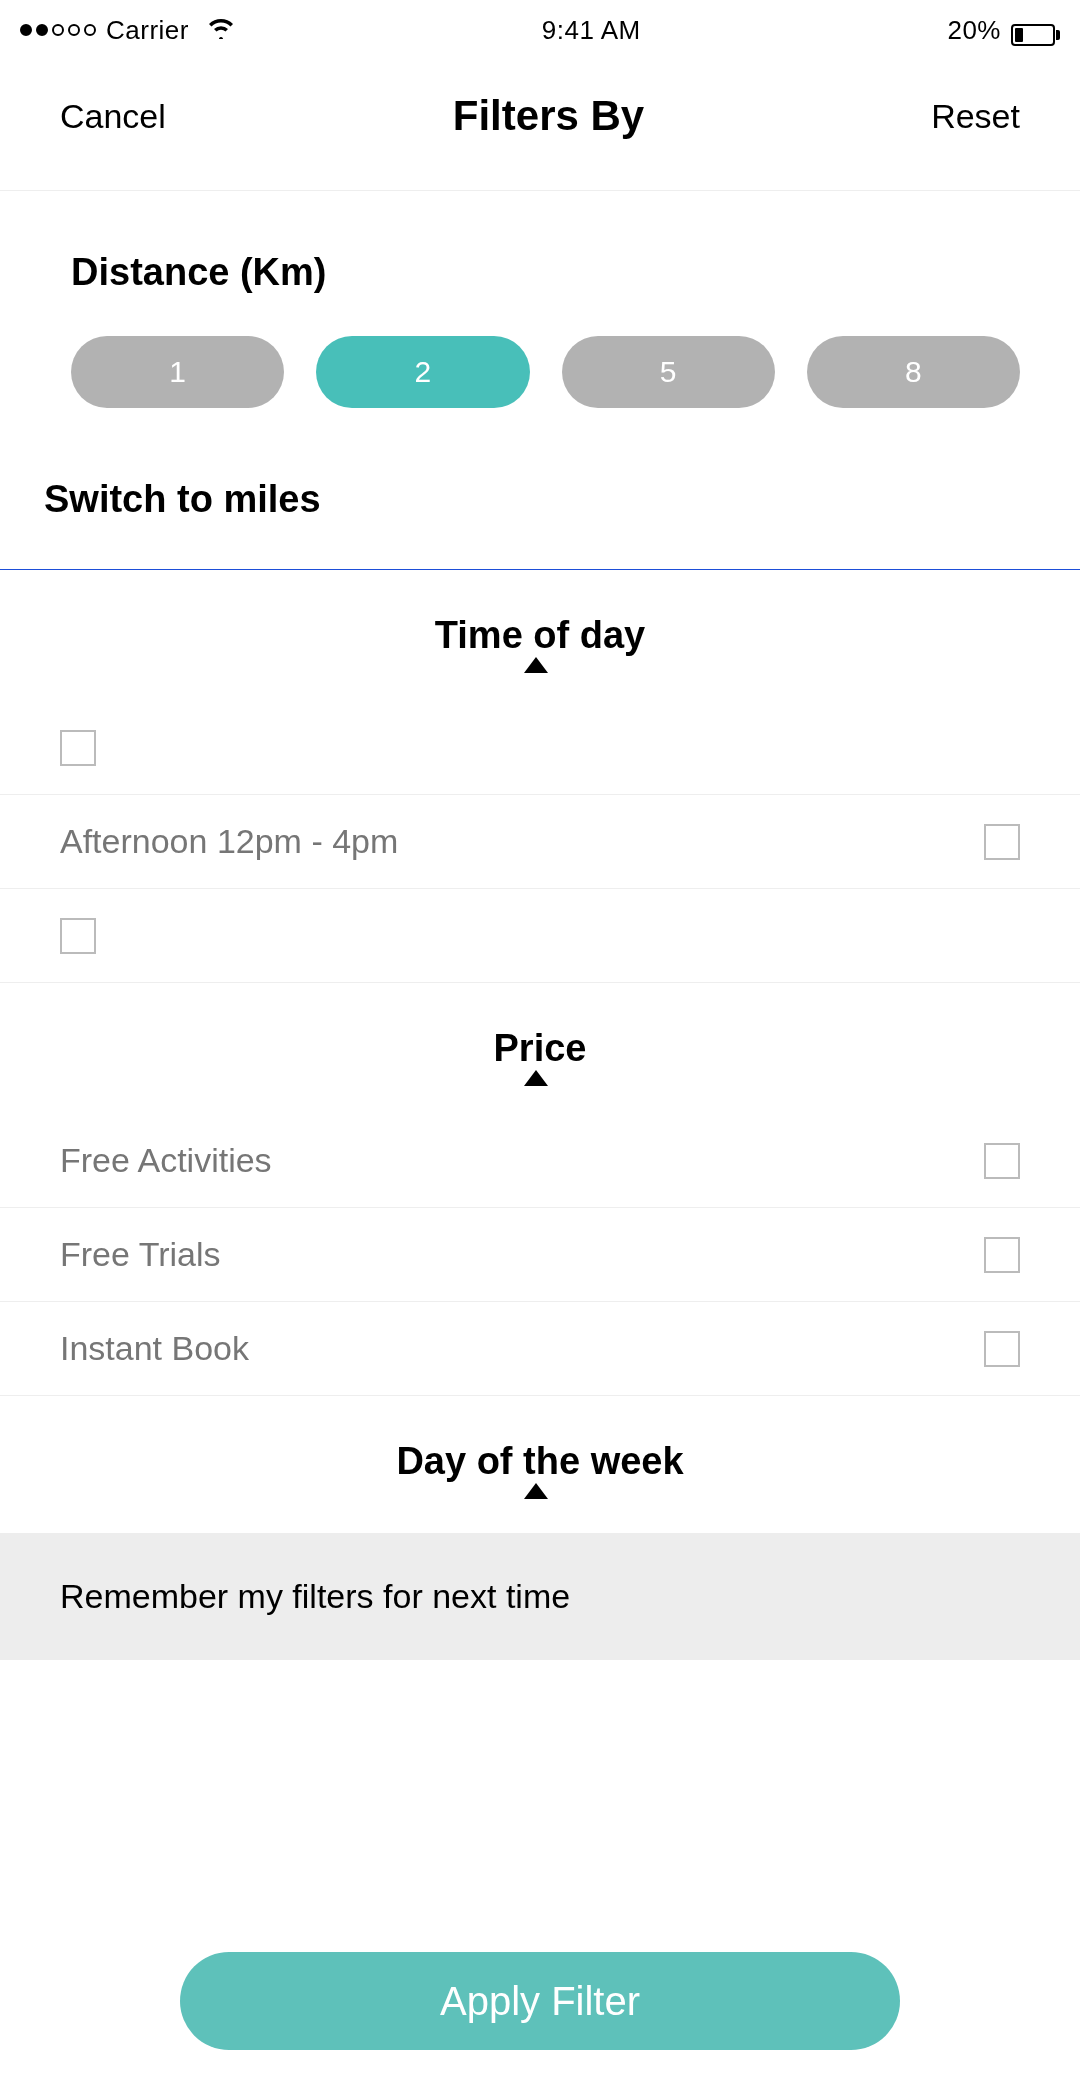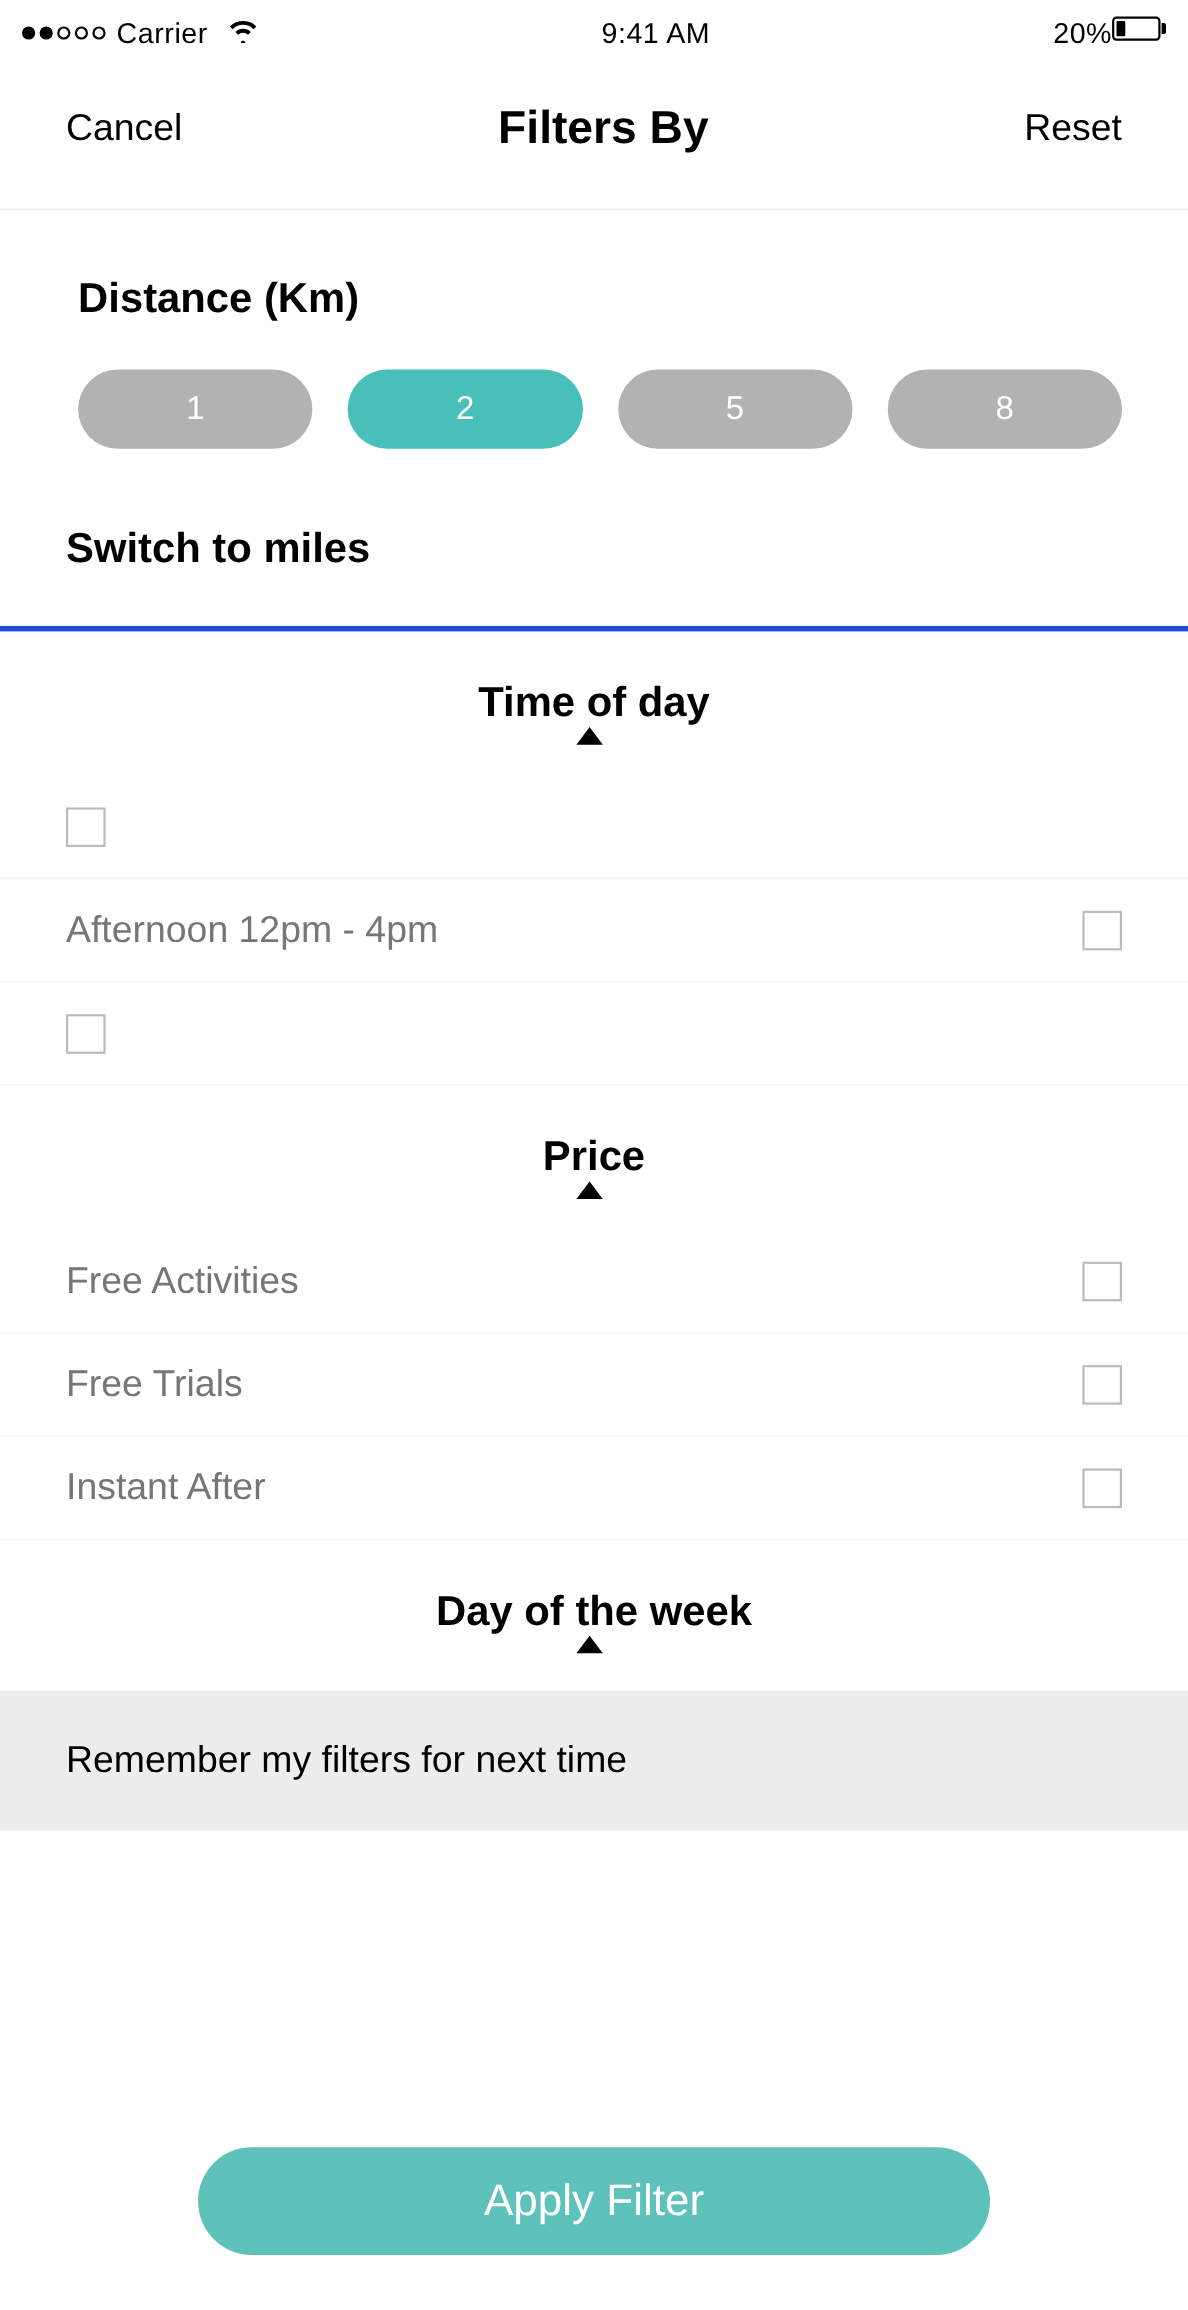--- a/index.html
+++ b/index.html
@@ -18,21 +18,21 @@
       justify-content: space-between;
       padding: 0 20px;
       font-size: 26px;
       letter-spacing: 0.5px;
     }
     .status-left { display: flex; align-items: center; gap: 10px; }
     .dots { display: flex; gap: 4px; align-items: center; }
     .dot { width: 12px; height: 12px; border-radius: 50%; border: 2px solid #000; }
     .dot.filled { background: #000; }
     .wifi-icon { margin-left: 8px; }
-    .status-right { display: flex; align-items: flex-start; }
+    .status-right { display: flex; align-items: flex-end; gap: 10px; }
     .battery { display: flex; align-items: center; }
     .battery-body {
       width: 44px; height: 22px;
       border: 2.5px solid #000; border-radius: 4px;
       position: relative;
     }
     .battery-fill { position: absolute; left: 2px; top: 2px; bottom: 2px; width: 20%; background: #000; border-radius: 1px; }
     .battery-cap { width: 4px; height: 10px; background: #000; border-radius: 0 2px 2px 0; margin-left: 1px; }
 
     .header {
@@ -54,22 +54,22 @@
       border-radius: 40px;
       background: #b2b2b2;
       color: #fff;
       font-size: 30px;
       display: flex; align-items: center; justify-content: center;
       font-weight: 500;
     }
     .pill.active { background: #48bfb9; }
 
     .switch-row {
-      padding: 0 60px 48px 60px;
-      border-bottom: 5px solid #1d4ed8;
+      padding: 0 60px 48px 44px;
+      border-bottom: 1px solid #1d4ed8;
     }
     .switch-label { font-size: 38px; font-weight: 700; }
 
     .group-header {
       display: flex; align-items: center; justify-content: space-between;
       padding: 44px 60px 28px 60px;
       flex-direction: column;
     }
     .group-title { font-size: 38px; font-weight: 700; }
     .chevron-up {
@@ -189,21 +189,21 @@
 </div>
 <div class="option-row">
   <span class="option-label">Free Activities</span>
   <span class="checkbox"></span>
 </div>
 <div class="option-row">
   <span class="option-label">Free Trials</span>
   <span class="checkbox"></span>
 </div>
 <div class="option-row">
-  <span class="option-label">Instant After</span>
+  <span class="option-label">Instant Book</span>
   <span class="checkbox"></span>
 </div>
 
 <div class="group-header">
   <span class="group-title">Day of the week</span>
   <span class="chevron-up"></span>
 </div>
 
 <div class="remember-row">
   <span class="remember-label">Remember my filters for next time</span>

